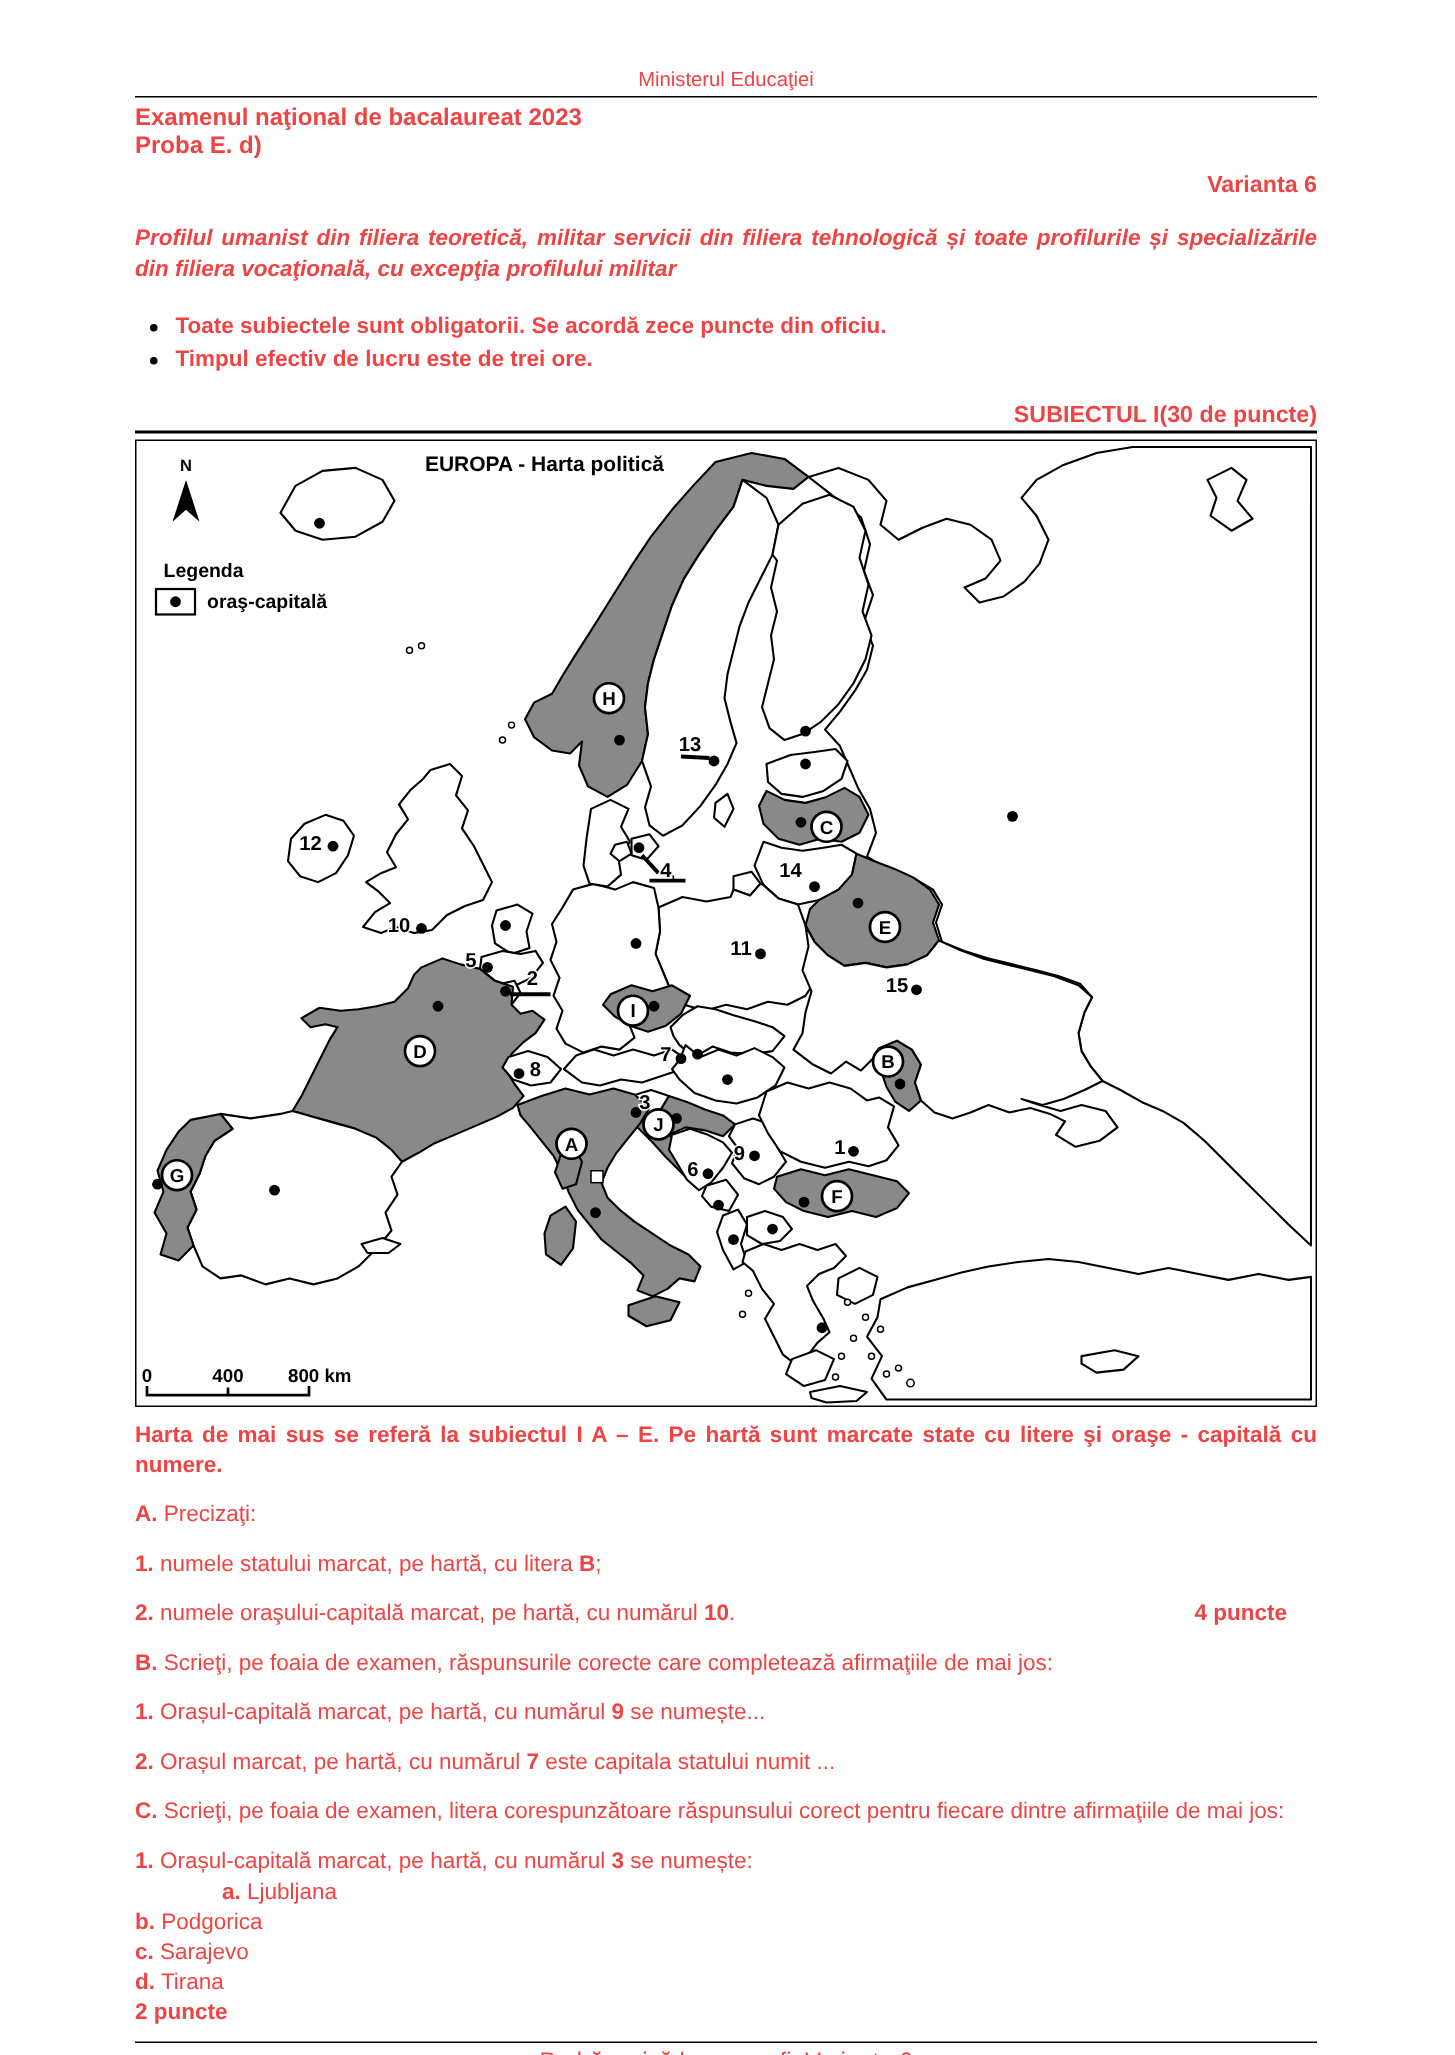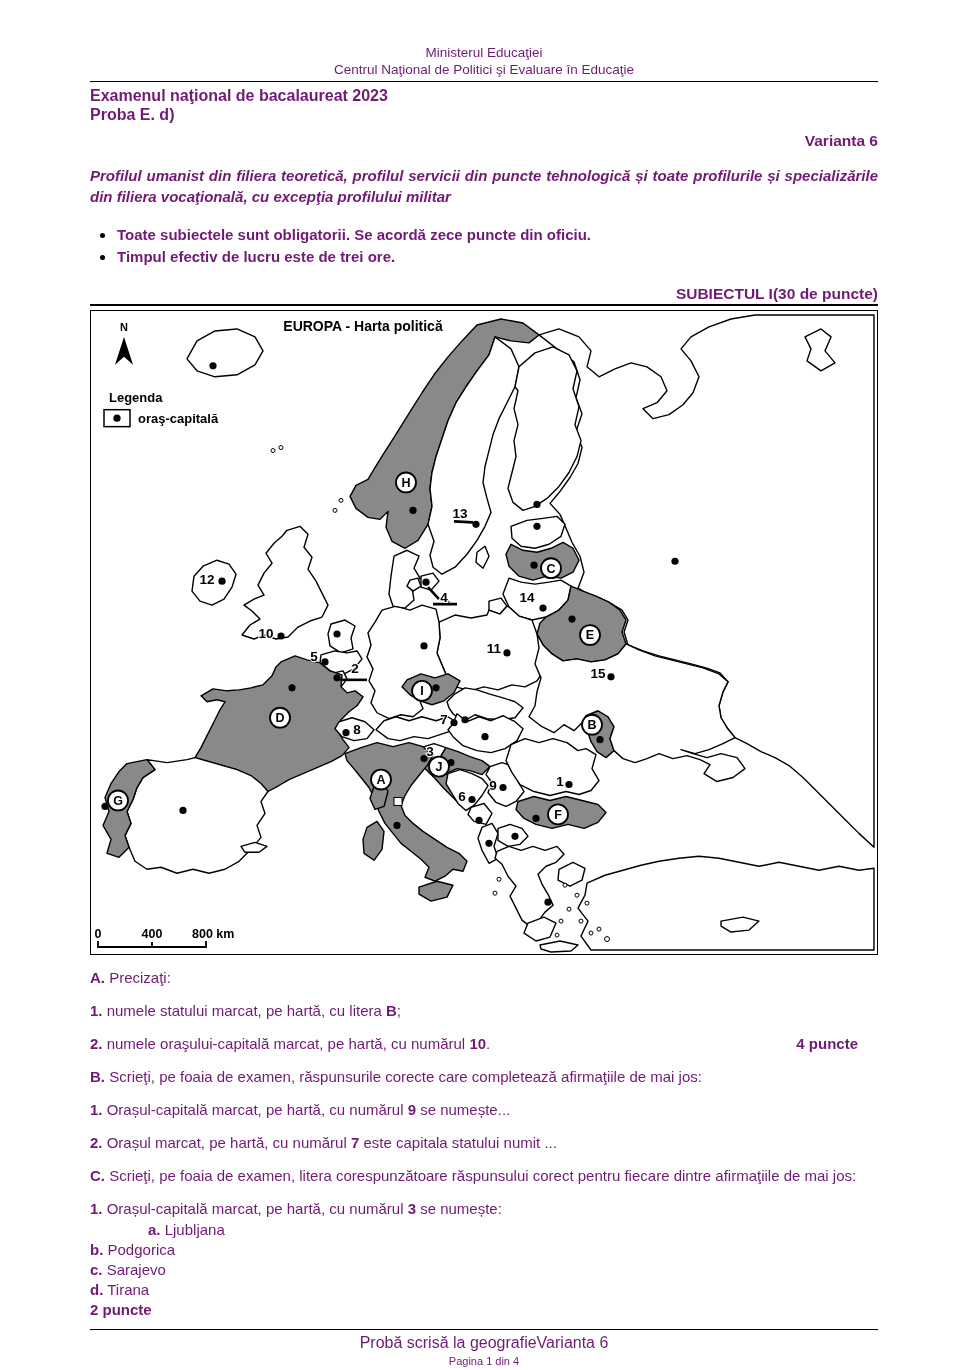--- a/index.html
+++ b/index.html
@@ -1,19 +1,19 @@
 <!DOCTYPE html>
 <html style="--cgray: #898989;"><head>
 <meta charset="utf-8">
 <style>
   html,body{margin:0;padding:0;background:#fff;}
   .page{
     width:970px;height:1370px;box-sizing:border-box;
     padding:44px 92px 0 90px;position:relative;background:#fff;
-    font-family:"Liberation Sans",sans-serif;color:#701a75;font-size:15px;
+    font-family:"Liberation Sans",sans-serif;color:#ef4444;font-size:15px;
   }
   .hdr{ text-align:center;font-size:13.5px;line-height:17px;}
   .hdr-rule{border-bottom:1.5px solid #000;margin-top:3px;}
   .title{ font-weight:bold;font-size:16px;line-height:18.5px;margin-top:5px;}
   .variant-top{text-align:right;font-weight:bold;font-size:15.5px;margin-top:8px;}
   .profile{font-weight:bold;font-style:italic;text-align:justify;line-height:21px;margin:15px 0 0 0;}
   .bullets{margin-top:17px;font-weight:bold;}
   .bullet-row{display:flex;line-height:22px;}
   .bdot{width:5px;height:5px;border-radius:50%;background:#000;margin:9px 12px 0 10px;flex:none;}
   .subj-row{display:flex;justify-content:flex-end;font-weight:bold;font-size:15.5px;
@@ -50,31 +50,30 @@
   .foot{display:flex;justify-content:center;font-size:16px;margin-top:4px;line-height:17px;}
   .foot-center{text-align:center;font-size:11px;margin-top:2px;line-height:17px;}
 </style>
 </head>
 <body>
 
 <div class="page">
 
   <div class="hdr">
     <div>Ministerul Educaţiei</div>
-    <div>Centrul Naţional de Politici şi Evaluare în Educaţie</div>
   </div>
   <div class="hdr-rule"></div>
 
   <div class="title">
     <div>Examenul naţional de bacalaureat 2023</div>
     <div>Proba E. d)</div>
   </div>
   <div class="variant-top">Varianta 6</div>
 
-  <p class="profile">Profilul umanist din filiera teoretică, profilul servicii din puncte tehnologică și toate profilurile și specializările din filiera vocaţională, cu excepţia profilului militar</p>
+  <p class="profile">Profilul umanist din filiera teoretică, militar servicii din filiera tehnologică și toate profilurile și specializările din filiera vocaţională, cu excepţia profilului militar</p>
 
   <div class="bullets">
     <div class="bullet-row">
       <span class="bdot"></span>
       <span>Toate subiectele sunt obligatorii. Se acordă zece puncte din oficiu.</span>
     </div>
     <div class="bullet-row">
       <span class="bdot"></span>
       <span>Timpul efectiv de lucru este de trei ore.</span>
     </div>
@@ -259,20 +258,21 @@
           <circle cx="290" cy="470" r="10" class="lcirc"></circle>
           <text x="290" y="470.5" class="letlab">A</text>
           <circle cx="27" cy="491" r="10" class="lcirc"></circle>
           <text x="27" y="491.5" class="letlab">G</text>
           <circle cx="467" cy="505" r="10" class="lcirc"></circle>
           <text x="467" y="505.5" class="letlab">F</text>
         </g>
     </svg>
   </div>
 
+  <p class="caption">Harta de mai sus se referă la subiectul I A – E. Pe hartă sunt marcate state cu litere şi oraşe - capitală cu numere.</p>
 
   <div class="sec">
     <div class="line"><span class="b">A.</span><span> Precizaţi:</span></div>
     <div class="line"><span class="b">1.</span><span> numele statului marcat, pe hartă, cu litera </span><span class="b">B</span><span>;</span></div>
     <div class="line flex">
       <span><span class="b">2.</span><span> numele oraşului-capitală marcat, pe hartă, cu numărul </span><span class="b">10</span><span>.</span></span>
       <span class="pts">4 puncte</span>
     </div>
   </div>
 

